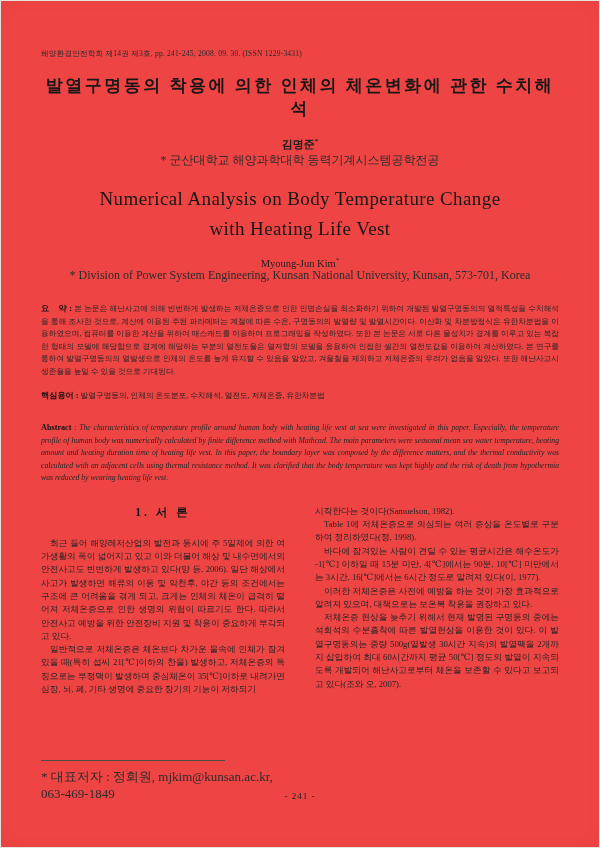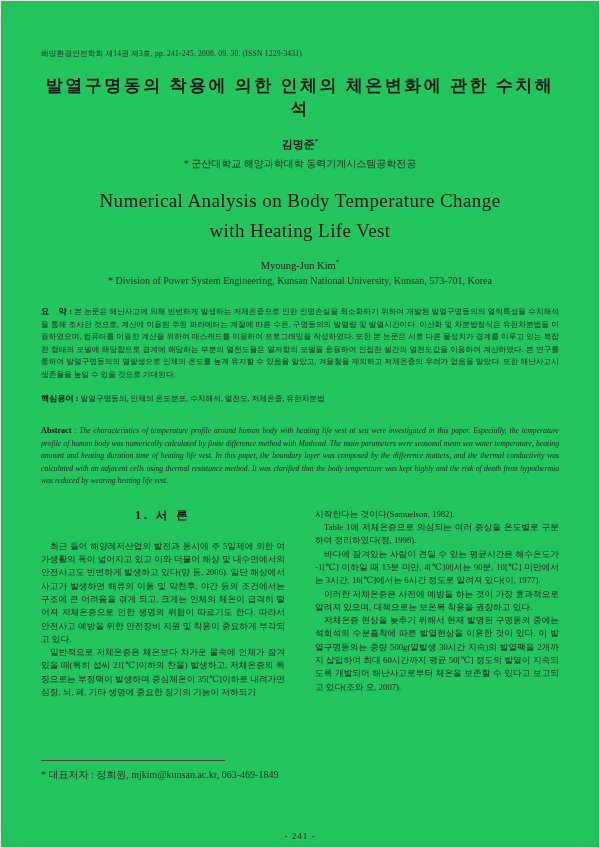--- a/index.html
+++ b/index.html
@@ -7,37 +7,37 @@
   body {
     font-family: "Liberation Serif", "DejaVu Serif", serif;
     background: #fbfbf9;
     color: #1f1f1f;
     position: relative;
     overflow: hidden;
   }
   .page {
     position: absolute;
     inset: 0;
-    background: #22c55e;
+    background: #ef4444;
     box-shadow: inset 0 0 0 1px #e3e3df, inset 0 0 18px rgba(0,0,0,0.04);
     padding: 48px 41px 0 41px;
   }
   .journal-header { line-height: 1.45; }
   .journal-header .line { font-size: 7.6px; color: #2a2a2a; letter-spacing: 0.2px; }
   .title-kr {
     margin-top: 15px;
     text-align: center;
     font-size: 17px;
     font-weight: bold;
     letter-spacing: 2.5px;
     color: #171717;
   }
   .author-kr { margin-top: 17px; text-align: center; font-size: 11px; font-weight: bold; }
   sup.mark { font-size: 7px; vertical-align: super; }
-  .affil { margin-top: 5px; text-align: center; font-size: 10px; color: #2b2b2b; }
+  .affil { text-align: center; font-size: 12px; color: #2b2b2b; }
   .title-en {
     margin-top: 15px;
     text-align: center;
     font-size: 19px;
     line-height: 1.6;
     color: #161616;
     letter-spacing: 0.4px;
   }
   .author-en { margin-top: 11px; text-align: center; font-size: 10.5px; }
   .abstract-block {
@@ -82,26 +82,26 @@
     color: #242424;
   }
   .body-par.no-indent { text-indent: 0; }
   .footnote {
     position: absolute;
     left: 41px;
     top: 760px;
     width: 252px;
   }
   .footnote-rule { width: 184px; border-top: 1px solid #4a4a4a; margin-bottom: 7px; }
-  .footnote-text { font-size: 10px; color: #2b2b2b; }
+  .footnote-text { font-size: 13px; color: #2b2b2b; }
   .page-number {
     position: absolute;
     left: 0;
     right: 0;
-    top: 831px;
+    top: 791px;
     text-align: center;
     font-size: 9px;
     color: #222;
     letter-spacing: 1px;
   }
 </style>
 </head>
 <body>
 
 <div class="page">

